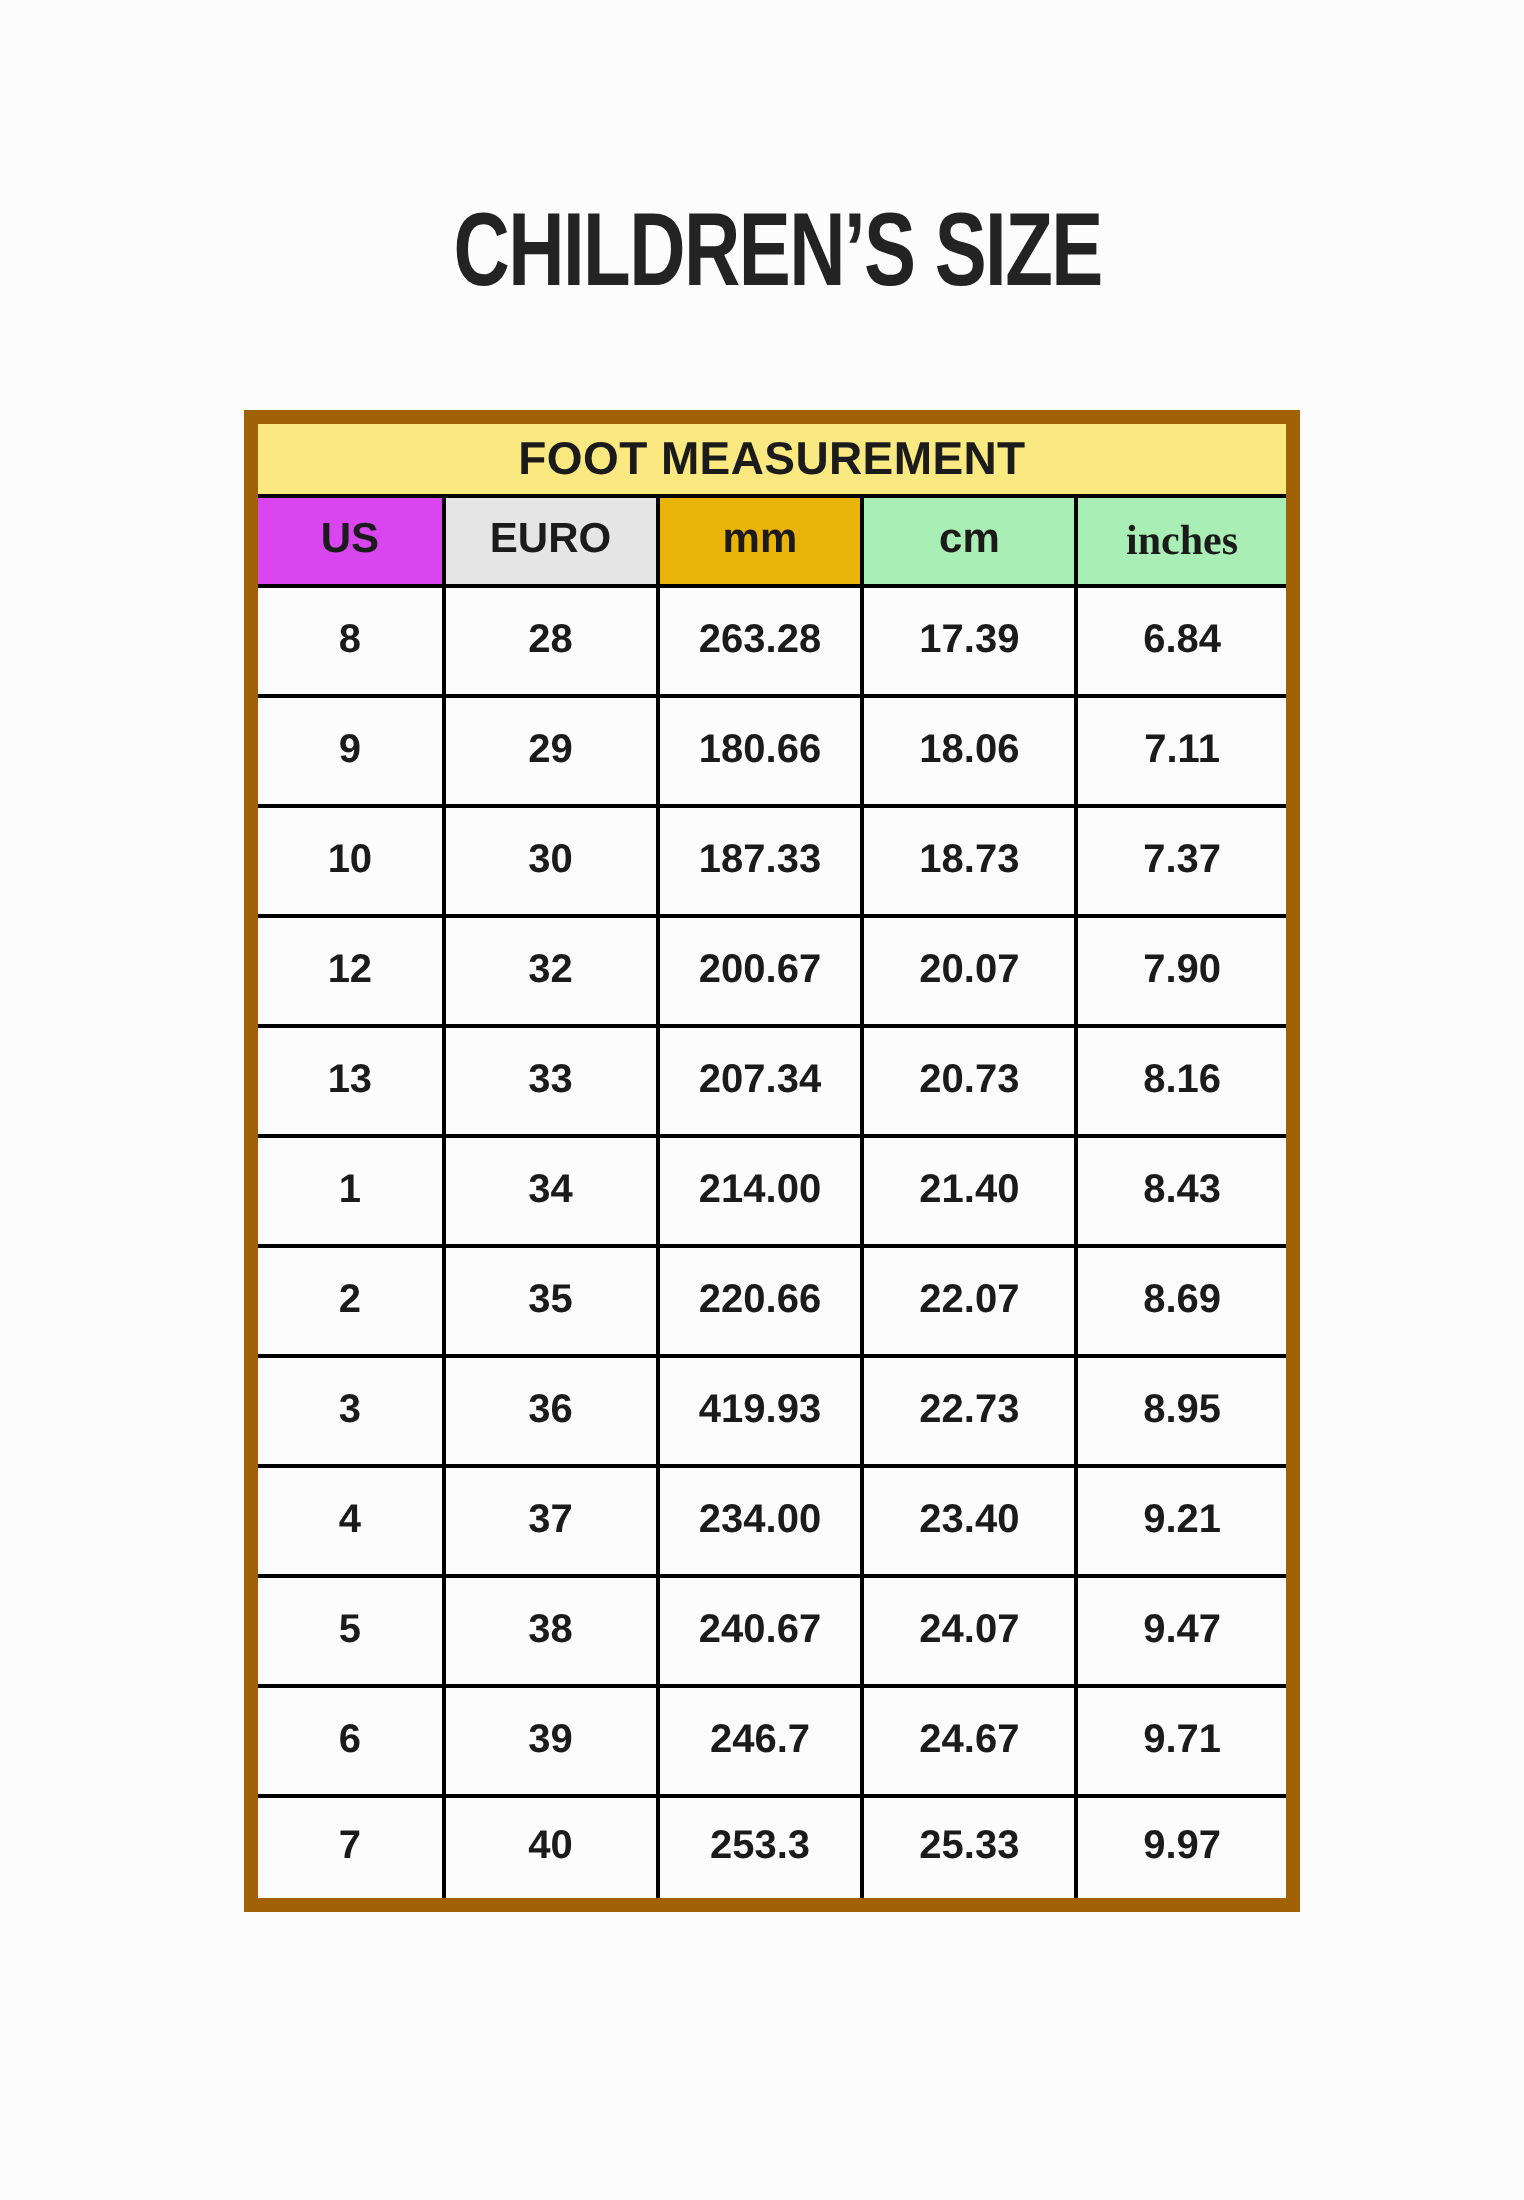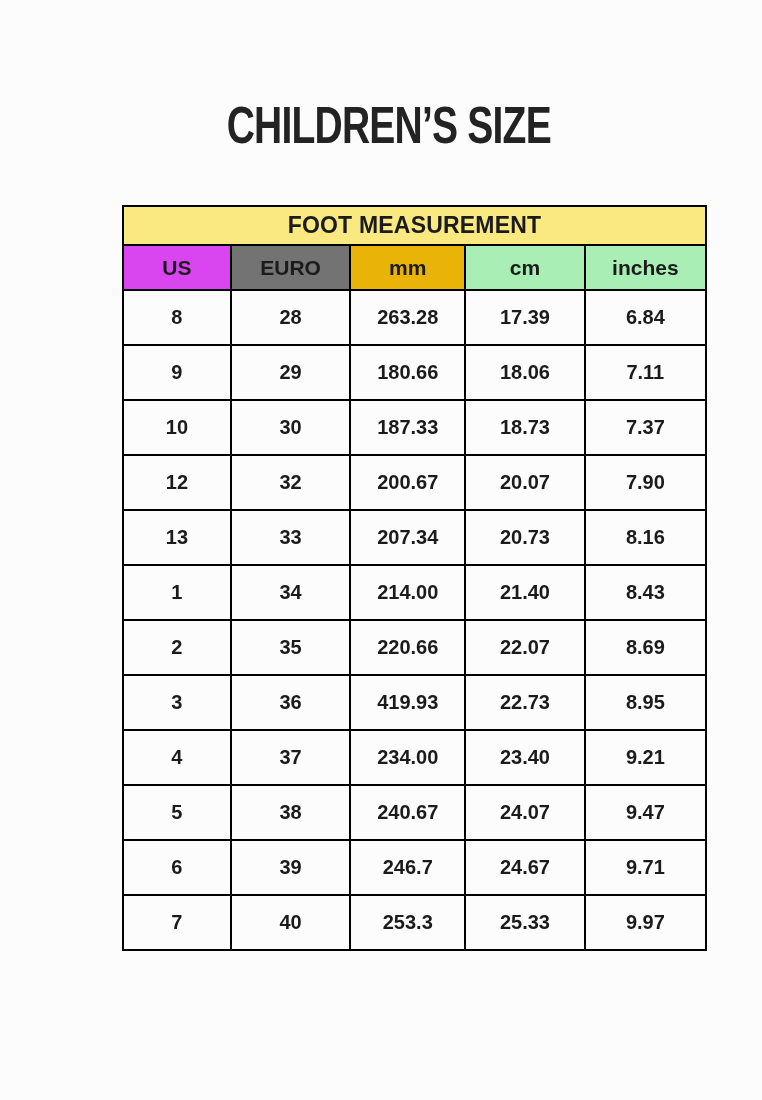--- a/index.html
+++ b/index.html
@@ -30,23 +30,23 @@
     letter-spacing: -1px;
     color: #232323;
     transform: scale(0.78, 1.04);
     transform-origin: center;
     white-space: nowrap;
   }
   table.size-table {
     position: absolute;
     top: 205px;
     left: 122px;
-    width: 585px;
+    width: 528px;
     border-collapse: collapse;
-    border: 1px solid #a16207;
+    border: 7px solid #a16207;
     table-layout: fixed;
     padding-left: 39px;
   }
   table.size-table th, table.size-table td {
     border: 2px solid #000;
     text-align: center;
     vertical-align: middle;
     color: #1b1b1b;
   }
   th.measure-head {
@@ -87,24 +87,24 @@
         <col class="c-mm">
         <col class="c-cm">
         <col class="c-inches">
     </colgroup>
     <thead>
       <tr>
         <th colspan="5" class="measure-head" style="background: rgb(250, 232, 128);">FOOT MEASUREMENT</th>
       </tr>
       <tr class="col-head-row">
         <th style="background: #d946ef;">US</th>
-        <th style="background: #737373;">EURO</th>
+        <th style="background: #e5e5e5;">EURO</th>
         <th style="background: #eab308;">mm</th>
         <th style="background: rgb(169, 238, 180); margin-top: 12px;">cm</th>
-        <th style="background: rgb(169, 238, 180);">inches</th>
+        <th style="background: rgb(169, 238, 180); font-family: Liberation Serif, serif;">inches</th>
       </tr>
     </thead>
     <tbody>
         <tr>
           <td>8</td>
           <td>28</td>
           <td>263.28</td>
           <td>17.39</td>
           <td>6.84</td>
         </tr>

